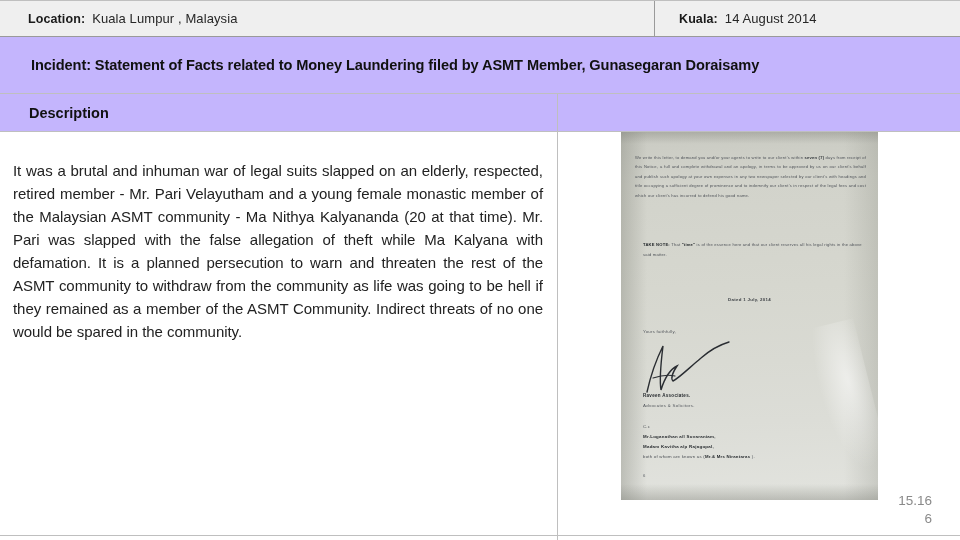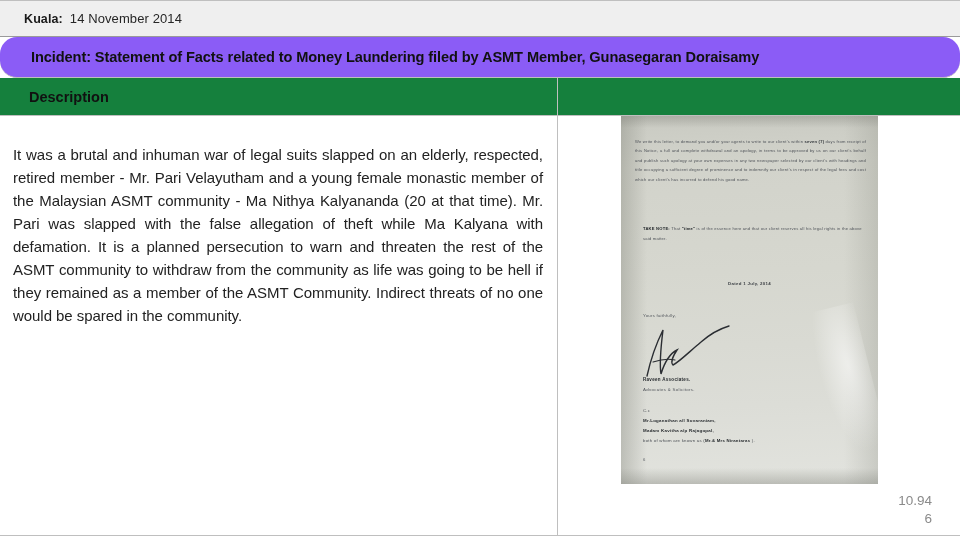--- a/index.html
+++ b/index.html
@@ -66,43 +66,42 @@
   .meta-value {
     font-size: 13px;
     font-weight: normal;
     color: #262626;
     margin-left: 7px;
     letter-spacing: 0.1px;
   }
 
   
   .incident-row {
-    height: 41px;
+    height: 57px;
     display: flex;
     align-items: center;
     padding-left: 31px;
     border-bottom: 1px solid #bfbfbf;
     box-sizing: border-box;
-    background: #8b5cf6;
-    border-radius: 17px;
+    background: #c4b5fd;
   }
   .incident-text {
     font-size: 14.6px;
     font-weight: bold;
     color: #111111;
     letter-spacing: -0.1px;
   }
 
   
   .head-row {
     display: flex;
     height: 38px;
     border-bottom: 1px solid #bfbfbf;
     box-sizing: border-box;
-    background: #15803d;
+    background: #c4b5fd;
   }
   .head-cell {
     display: flex;
     align-items: center;
     box-sizing: border-box;
     height: 100%;
   }
   .head-cell.desc {
     width: 558px;
     padding-left: 29px;
@@ -319,23 +318,27 @@
   .footer-nums div { display: block; }
 </style>
 </head>
 <body>
 
 <div class="slide">
 
   <div class="doc-table">
 
     <div class="meta-row">
+      <div class="meta-cell location">
+        <span class="meta-label">Location:</span>
+        <span class="meta-value">Kuala Lumpur , Malaysia</span>
+      </div>
       <div class="meta-cell date">
         <span class="meta-label">Kuala:</span>
-        <span class="meta-value">14 November 2014</span>
+        <span class="meta-value">14 August 2014</span>
       </div>
     </div>
 
     <div class="incident-row">
       <span class="incident-text">Incident: Statement of Facts related to Money Laundering filed by ASMT Member, Gunasegaran Doraisamy</span>
     </div>
 
     <div class="head-row">
       <div class="head-cell desc">
         <span class="head-text">Description</span>
@@ -386,17 +389,17 @@
           </div>
           <div class="letter-pagenum">6</div>
         </div>
 
       </div>
     </div>
 
   </div>
 
   <div class="footer-nums">
-    <div>10.94</div>
+    <div>15.16</div>
     <div>6</div>
   </div>
 
 </div>
 
 </body></html>

